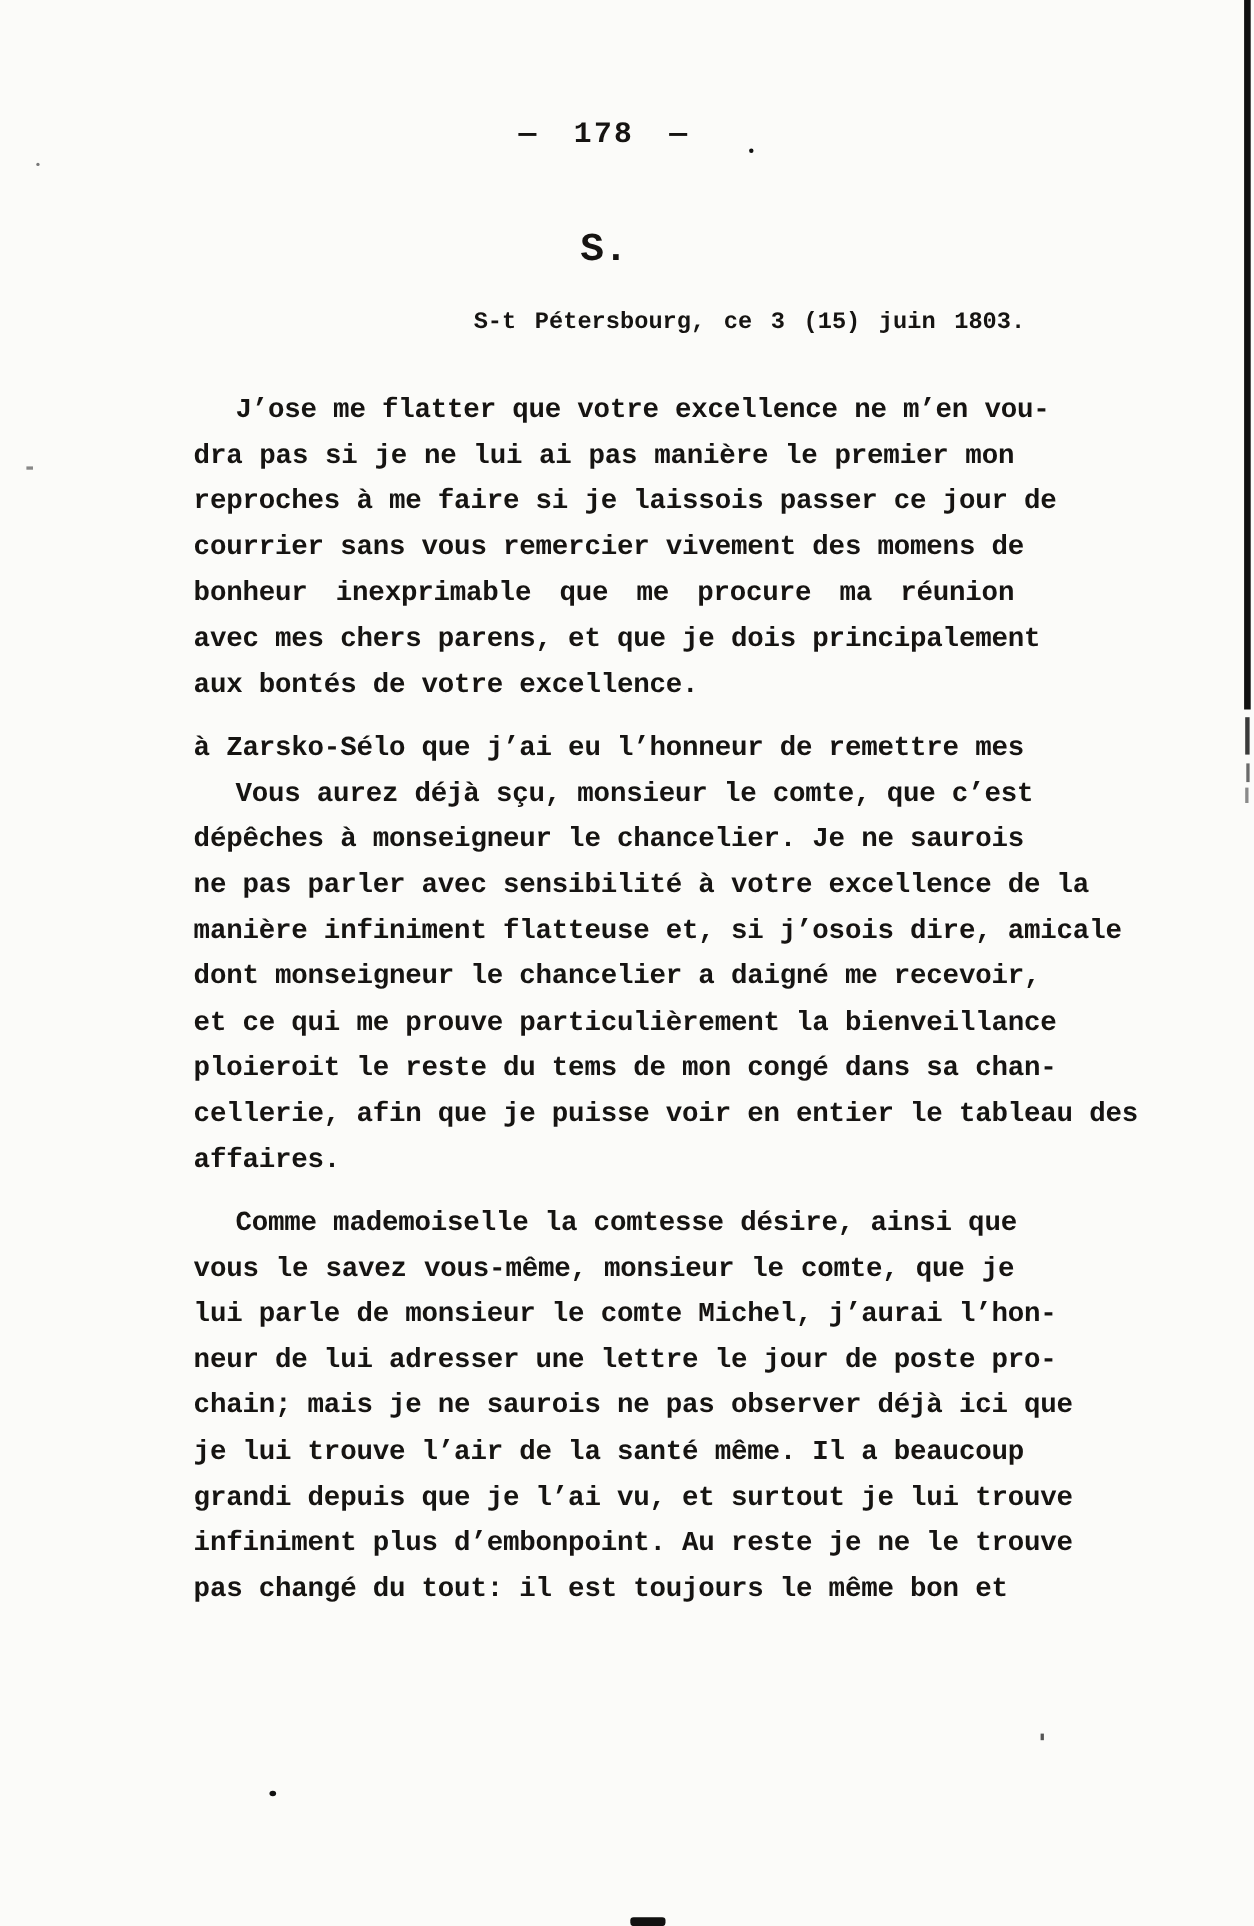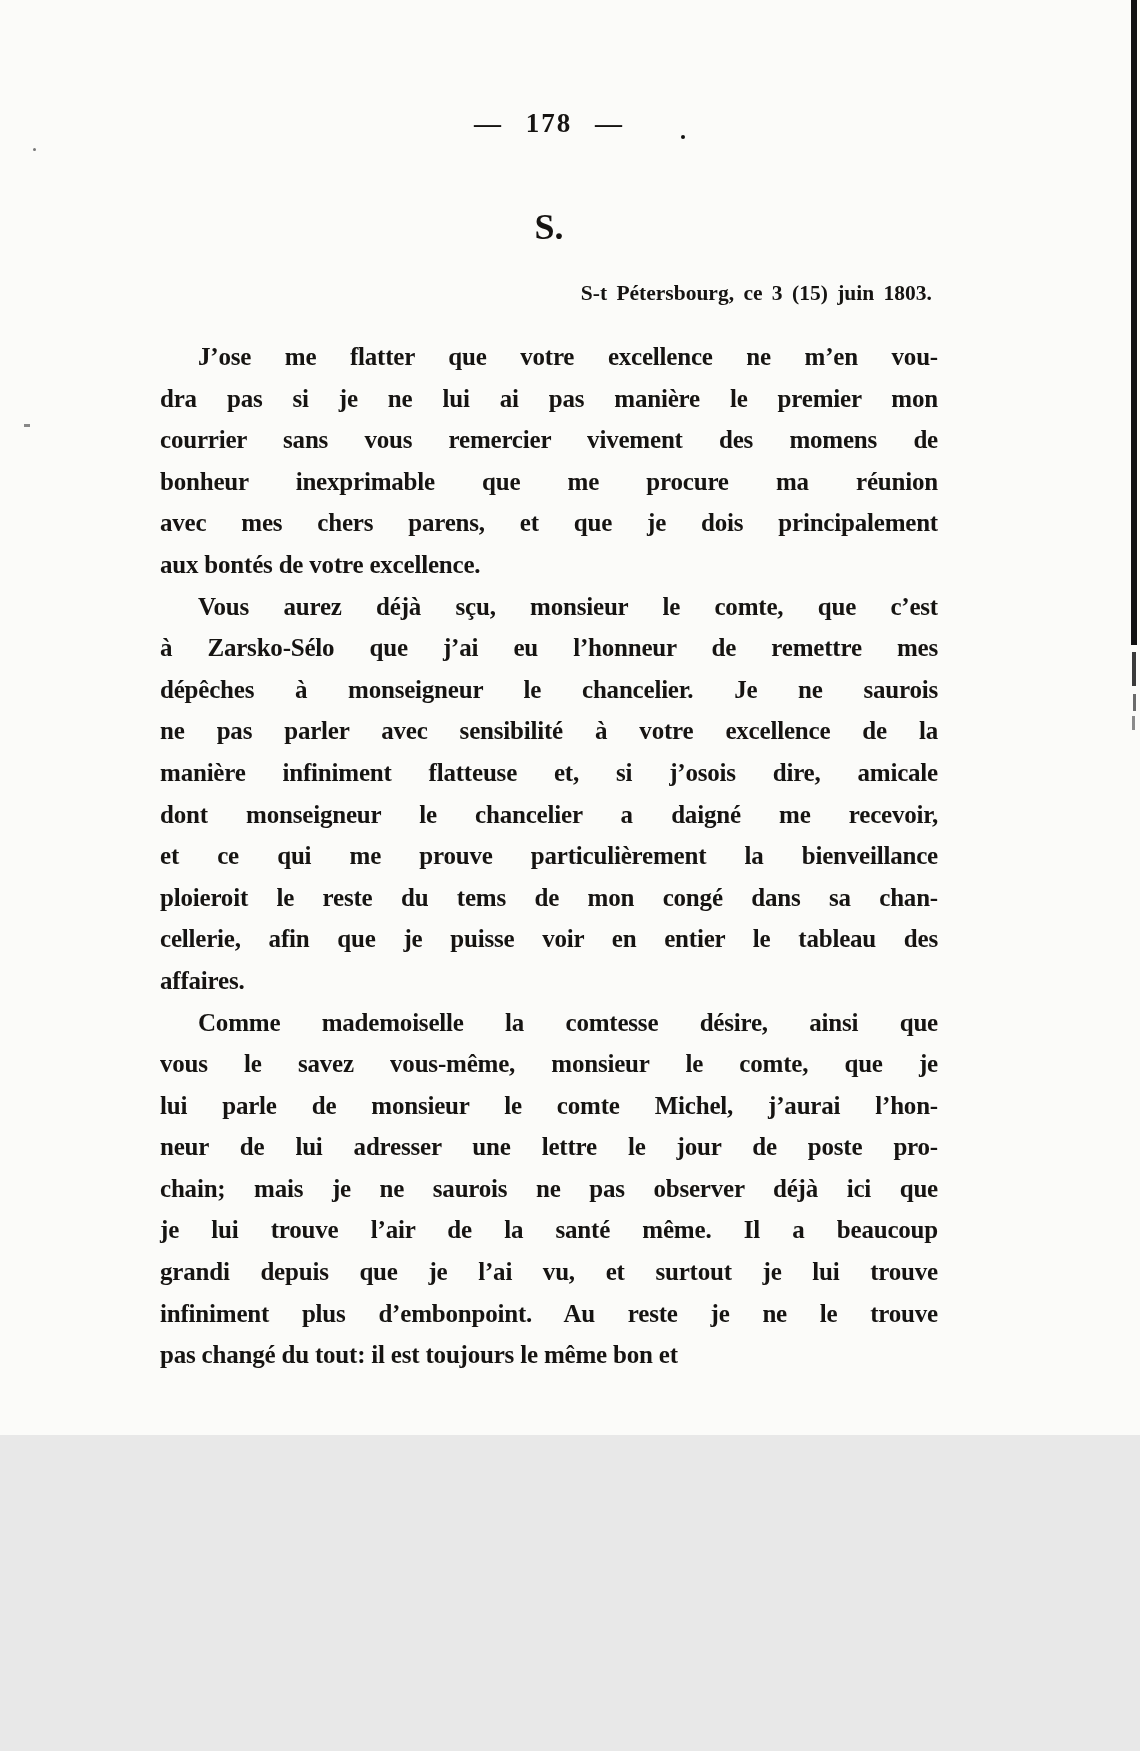--- a/index.html
+++ b/index.html
@@ -7,25 +7,25 @@
     --paper: #fbfbf9;
   }
   html, body {
     margin: 0;
     padding: 0;
     background: #e8e8e8;
   }
   .page {
     position: relative;
     width: 1140px;
-    height: 1435px;
+    height: 1751px;
     margin: 0 auto;
     background: var(--paper);
     overflow: hidden;
-    font-family: Liberation Serif, serif;
+    font-family: Liberation Mono, monospace;
     color: var(--ink);
   }
   .running-head {
     position: absolute;
     top: 108px;
     left: 160px;
     width: 778px;
     text-align: center;
     font-size: 27px;
     font-weight: bold;
@@ -56,21 +56,21 @@
   }
   .letter-body {
     position: absolute;
     top: 336px;
     left: 160px;
     width: 778px;
     font-size: 25px;
     font-weight: bold;
     letter-spacing: -0.2px;
   }
-  .paragraph { margin: 0; }
+  .paragraph { margin: 16px; }
   .line {
     height: 41.6px;
     line-height: 41.6px;
     text-align: justify;
     text-align-last: justify;
     white-space: nowrap;
     overflow: visible;
   }
   .line.first { text-indent: 38px; }
   .line.last  { text-align-last: left; }
@@ -96,28 +96,29 @@
   <div class="running-head">— 178 —</div>
 
   <h1 class="section-heading">S.</h1>
 
   <div class="dateline">S-t Pétersbourg, ce 3 (15) juin 1803.</div>
 
   <div class="letter-body">
       <div class="paragraph">
         <div class="line first">J’ose me flatter que votre excellence ne m’en vou-</div>
         <div class="line">dra pas si je ne lui ai pas manière le premier mon</div>
+        <div class="line">reproches à me faire si je laissois passer ce jour de</div>
         <div class="line">courrier sans vous remercier vivement des momens de</div>
         <div class="line">bonheur inexprimable que me procure ma réunion</div>
         <div class="line">avec mes chers parens, et que je dois principalement</div>
         <div class="line last">aux bontés de votre excellence.</div>
       </div>
       <div class="paragraph">
+        <div class="line">à Zarsko-Sélo que j’ai eu l’honneur de remettre mes</div>
         <div class="line first">Vous aurez déjà sçu, monsieur le comte, que c’est</div>
-        <div class="line">à Zarsko-Sélo que j’ai eu l’honneur de remettre mes</div>
         <div class="line">dépêches à monseigneur le chancelier. Je ne saurois</div>
         <div class="line">ne pas parler avec sensibilité à votre excellence de la</div>
         <div class="line">manière infiniment flatteuse et, si j’osois dire, amicale</div>
         <div class="line">dont monseigneur le chancelier a daigné me recevoir,</div>
         <div class="line">et ce qui me prouve particulièrement la bienveillance</div>
         <div class="line">ploieroit le reste du tems de mon congé dans sa chan-</div>
         <div class="line">cellerie, afin que je puisse voir en entier le tableau des</div>
         <div class="line last">affaires.</div>
       </div>
       <div class="paragraph">

